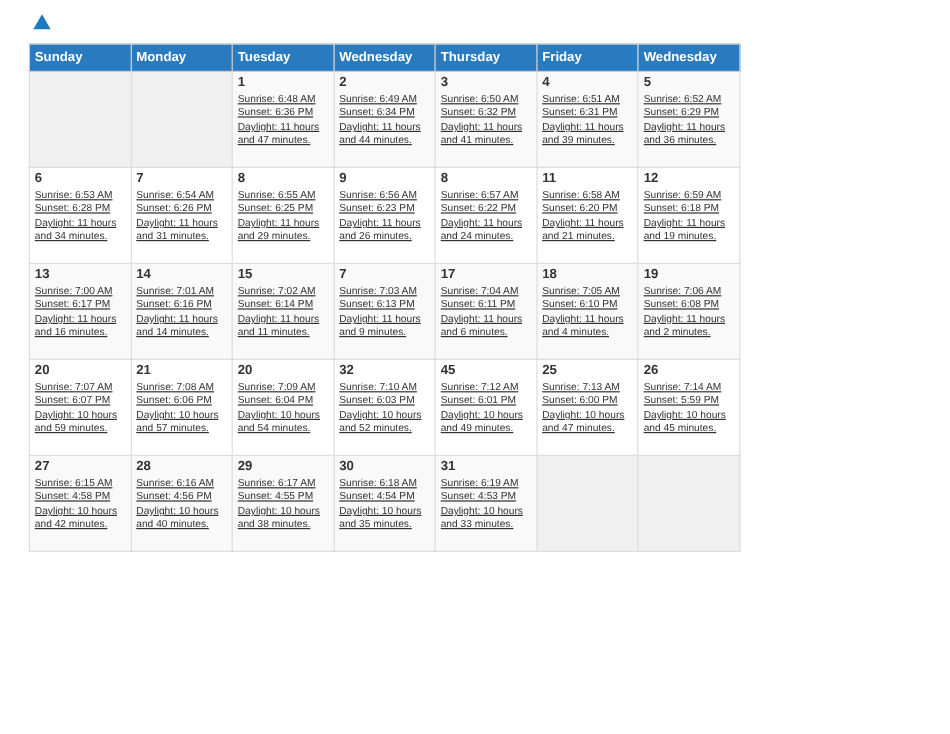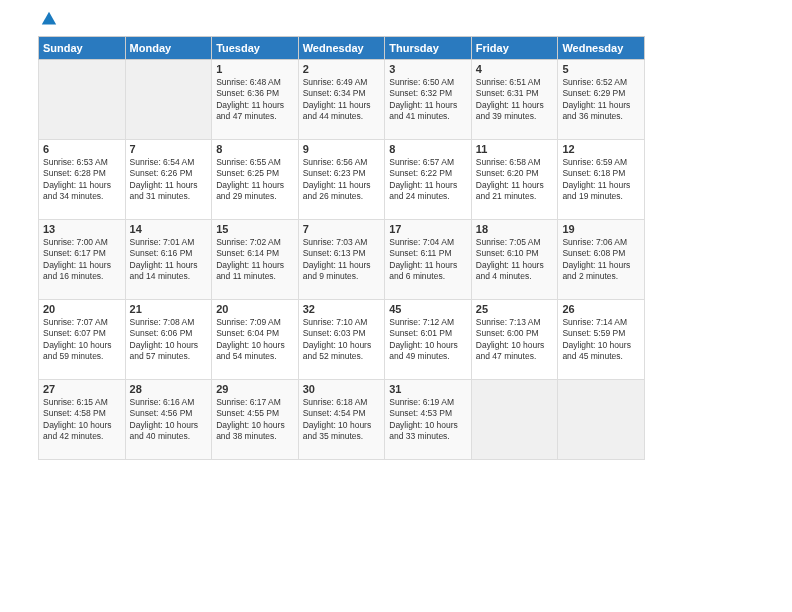--- a/index.html
+++ b/index.html
@@ -6,22 +6,21 @@
     body {
       font-family: Arial, sans-serif;
       background: #fff;
       width: 792px;
       height: 612px;
       overflow: hidden;
     }
     .page {
       width: 632px;
       min-height: 612px;
-      padding: 10px 15px 10px 10px;
-      margin-left: 28px;
+      padding: 10px 15px 10px 24px;
     }
     .header {
       display: flex;
       justify-content: space-between;
       align-items: flex-start;
       margin-bottom: 8px;
     }
     .logo {
       display: flex;
       flex-direction: column;
@@ -84,20 +83,21 @@
       font-size: 11px;
       font-weight: bold;
       color: #333;
       display: block;
       margin-bottom: 2px;
     }
     .day-detail {
       font-size: 8.5px;
       line-height: 1.35;
       color: #333;
+      text-decoration: underline;
     }
     tbody tr:nth-child(odd) td {
       background-color: #f9f9f9;
     }
     tbody tr:nth-child(even) td {
       background-color: #fff;
     }
     .empty-cell {
       background-color: #f0f0f0 !important;
     }

